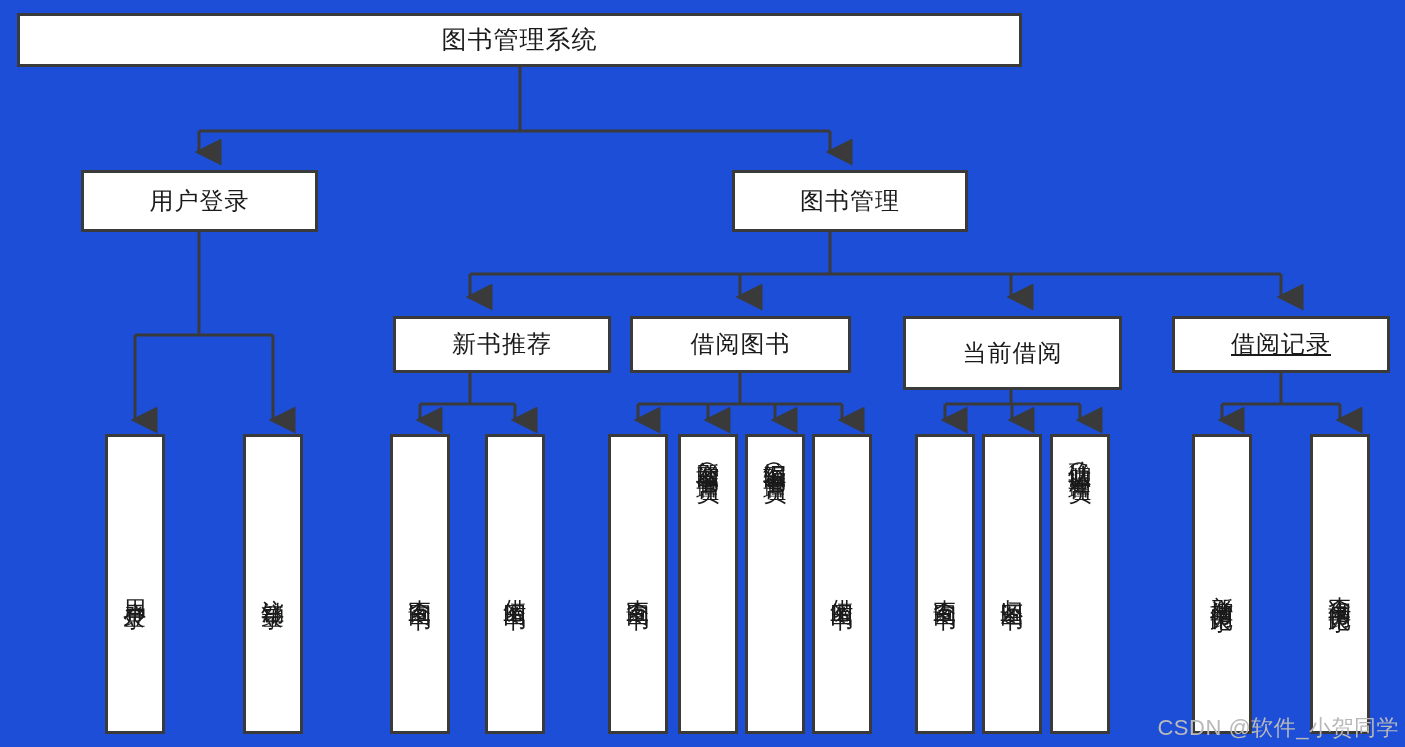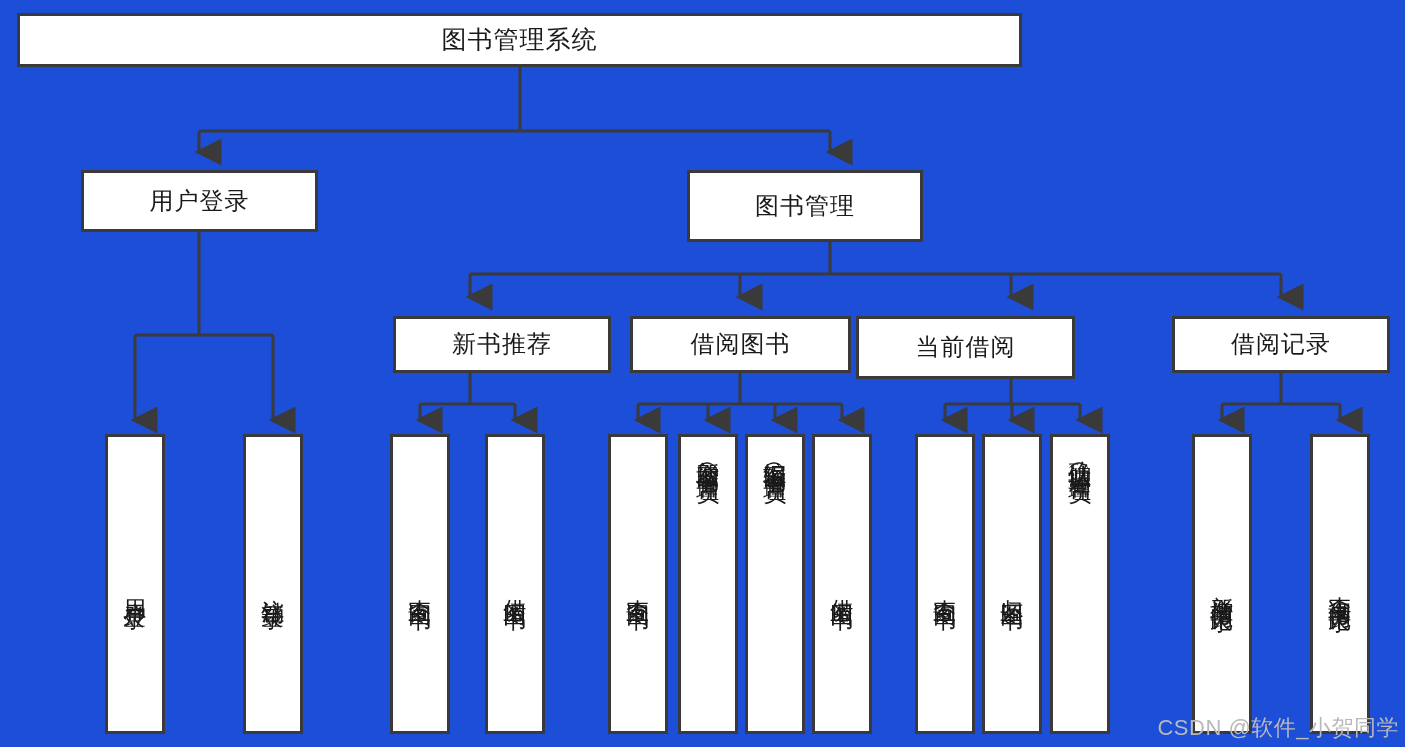--- a/index.html
+++ b/index.html
@@ -140,37 +140,37 @@
   </svg>
 
   <div class="node root" style="left:17px; top:13px; width:1005px; height:54px;">
     <span class="node-label">图书管理系统</span>
   </div>
 
   <div class="node lvl2" style="left:81px; top:170px; width:237px; height:62px;">
     <span class="node-label">用户登录</span>
   </div>
 
-  <div class="node lvl2" style="left:687px; top:170px; width:236px; height:72px;align-items:center;">
+  <div class="node lvl2" style="left:732px; top:170px; width:236px; height:62px;align-items:center;">
     <span class="node-label">图书管理</span>
   </div>
 
   <div class="node lvl3" style="left:361px; top:316px; width:218px; height:57px;margin-left:32px;">
     <span class="node-label">新书推荐</span>
   </div>
 
   <div class="node lvl3" style="left:630px; top:316px; width:221px; height:57px;">
     <span class="node-label">借阅图书</span>
   </div>
 
-  <div class="node lvl3" style="left:856px; top:316px; width:219px; height:63px;">
+  <div class="node lvl3" style="left:903px; top:316px; width:219px; height:74px;">
     <span class="node-label">当前借阅</span>
   </div>
 
-  <div class="node lvl3" style="left:1172px; top:316px; width:218px; height:57px;">
+  <div class="node lvl3" style="left:1172px; top:316px; width:218px; height:57px;text-decoration:underline;">
     <span class="node-label">借阅记录</span>
   </div>
 
   <div class="node leaf align-center" style="left:105px; top:434px; width:60px; height:300px;">
     <span class="leaf-inner">
       <span class="node-label">用户登录</span>
     </span>
   </div>
 
   <div class="node leaf align-center" style="left:243px; top:434px; width:60px; height:300px;">

